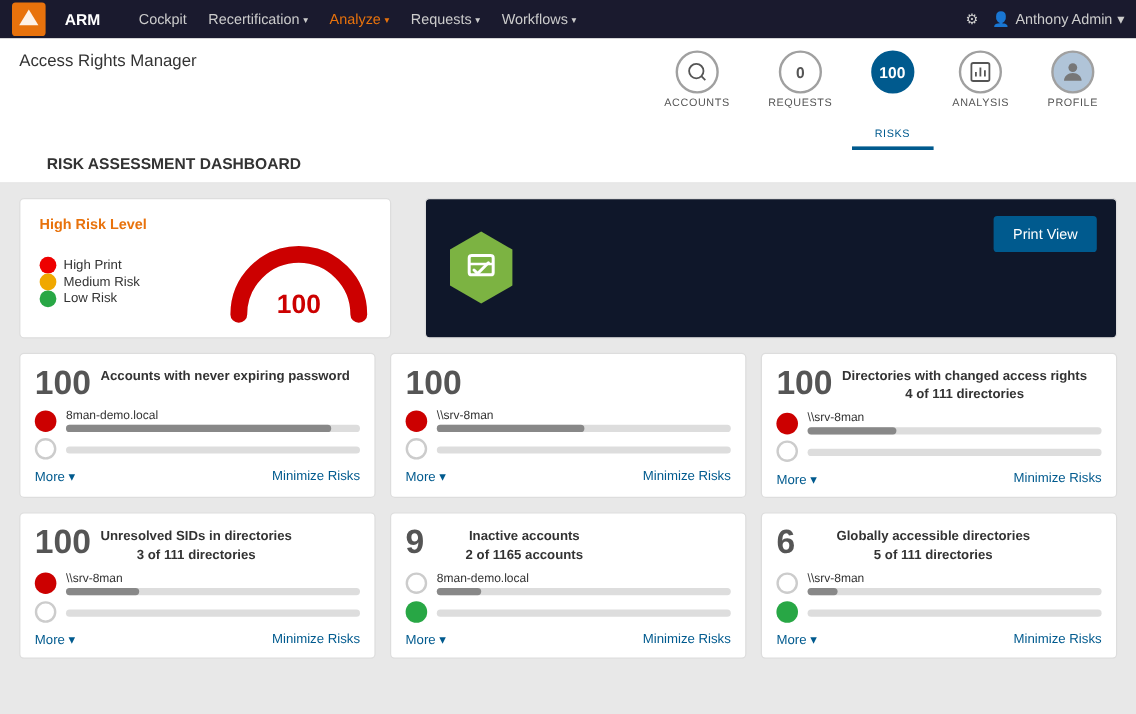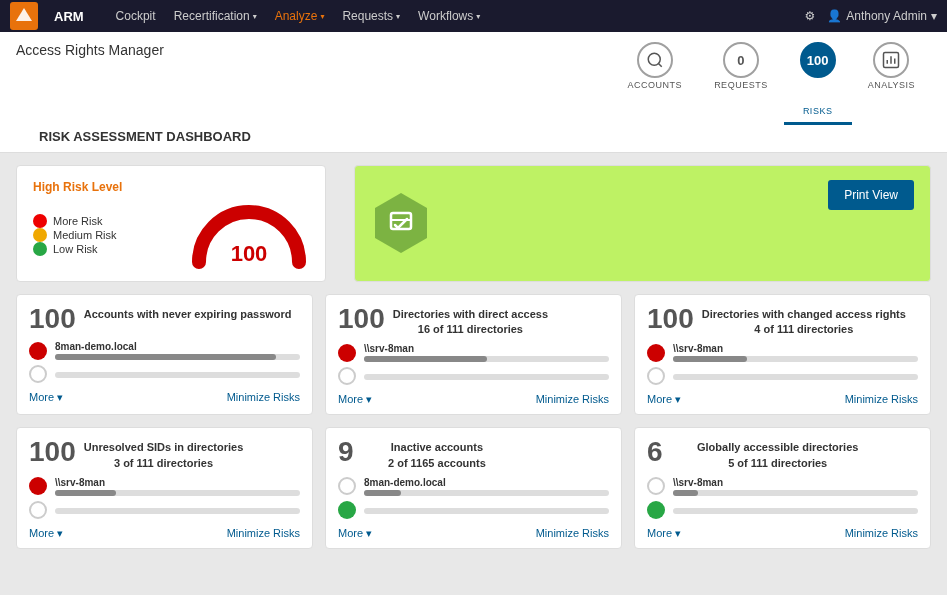--- a/index.html
+++ b/index.html
@@ -92,21 +92,21 @@
     .gauge-container { position: relative; width: 120px; height: 65px; margin-top: 0; }
     .gauge-svg { width: 120px; height: 70px; }
     .gauge-number {
       position: absolute; bottom: 0; left: 50%; transform: translateX(-50%);
       font-size: 22px; font-weight: bold; color: #cc0000;
     }
     .risk-gauge-row { display: flex; align-items: center; gap: 16px; }
     .risk-legend-col { flex: 1; }
 
     .print-card {
-      background: #bef264; border: 1px solid #ddd; border-radius: 4px;
+      background: #0f172a; border: 1px solid #ddd; border-radius: 4px;
       padding: 14px 16px; flex: 1;
       display: flex; align-items: center; justify-content: space-between;
     }
     .print-btn {
       background: #005a8e; color: white; border: none; border-radius: 3px;
       padding: 8px 16px; font-size: 12px; cursor: pointer; align-self: flex-start;
     }
 
     
     .risk-cards-grid { display: grid; grid-template-columns: repeat(3, 1fr); gap: 12px; }
@@ -114,21 +114,21 @@
       background: #fff; border: 1px solid #ddd; border-radius: 4px;
       padding: 10px 12px 8px;
     }
     .risk-card-header { display: flex; align-items: flex-start; gap: 8px; }
     .risk-score { font-size: 28px; font-weight: bold; color: #555; line-height: 1; min-width: 42px; }
     .risk-card-title { font-size: 11px; color: #333; font-weight: bold; text-align: center; flex: 1; line-height: 1.3; margin-top: 2px; }
     .risk-card-subtitle { font-size: 11px; color: #333; text-align: center; margin-top: 2px; }
     .risk-card-subtitle strong { font-weight: bold; }
     .risk-card-body { margin-top: 8px; }
     .risk-circles { display: flex; flex-direction: column; gap: 5px; margin-top: 4px; }
-    .risk-row { display: flex; align-items: center; gap: 8px; font-weight: bold; }
+    .risk-row { display: flex; align-items: center; gap: 8px; }
     .small-dot { width: 18px; height: 18px; border-radius: 50%; flex-shrink: 0; }
     .small-dot-red { background: #cc0000; }
     .small-dot-empty { background: transparent; border: 2px solid #ccc; }
     .risk-bar-area { flex: 1; }
     .risk-server-label { font-size: 10px; color: #333; }
     .progress-bar-bg { background: #ddd; height: 6px; border-radius: 3px; margin-top: 2px; }
     .progress-bar-fill { height: 6px; border-radius: 3px; background: #888; }
     .risk-card-footer { display: flex; justify-content: space-between; margin-top: 8px; font-size: 11px; }
     .more-link { color: #005a8e; cursor: pointer; }
     .minimize-link { color: #005a8e; cursor: pointer; }
@@ -196,37 +196,46 @@
           <svg width="18" height="18" viewBox="0 0 24 24" fill="none" stroke="#555" stroke-width="2">
             <rect x="2" y="2" width="20" height="20" rx="2"></rect>
               <line x1="7" y1="17" x2="7" y2="12"></line>
             <line x1="12" y1="17" x2="12" y2="7"></line>
               <line x1="17" y1="17" x2="17" y2="10"></line>
           </svg>
         </div>
         <span class="icon-label">ANALYSIS</span>
       </div>
 
+      <div class="header-icon-btn">
+        <div class="avatar-circle">
+          <svg width="22" height="22" viewBox="0 0 24 24" fill="#777">
+            <circle cx="12" cy="8" r="4"></circle>
+              <path d="M4 20c0-4 3.6-7 8-7s8 3 8 7"></path>
+          </svg>
+        </div>
+        <span class="icon-label">PROFILE</span>
+      </div>
 
     </div>
   </div>
   <div class="dashboard-title">RISK ASSESSMENT DASHBOARD</div>
 </div>
 
 <div class="main-content">
 
   <div class="top-widgets">
 
     <div class="risk-gauge-card">
       <div class="risk-level-title">High Risk Level</div>
       <div class="risk-gauge-row">
         <div class="risk-legend-col">
           <div class="risk-legend-item">
             <div class="dot dot-red"></div>
-            <span>More Risk</span>
+            <span>High Print</span>
           </div>
           <div class="risk-legend-item">
             <div class="dot dot-yellow"></div>
             <span>Medium Risk</span>
           </div>
           <div class="risk-legend-item">
             <div class="dot dot-green"></div>
             <span>Low Risk</span>
           </div>
         </div>
@@ -287,24 +296,20 @@
       </div>
     </div>
     <div class="risk-card-footer">
       <span class="more-link">More ▾</span>
       <span class="minimize-link">Minimize Risks</span>
     </div>
   </div>
       <div class="risk-card">
     <div class="risk-card-header">
       <div class="risk-score">100</div>
-      <div>
-        <div class="risk-card-title">Directories with direct access</div>
-        <div class="risk-card-subtitle"><strong>16 of 111 directories</strong></div>
-      </div>
     </div>
     <div class="risk-card-body">
       <div class="risk-circles">
         <div class="risk-row">
           <div class="small-dot small-dot-red"></div>
           <div class="risk-bar-area">
             <div class="risk-server-label">\\srv-8man</div>
             <div class="progress-bar-bg">
               <div class="progress-bar-fill" style="width:50%"></div>
             </div>

